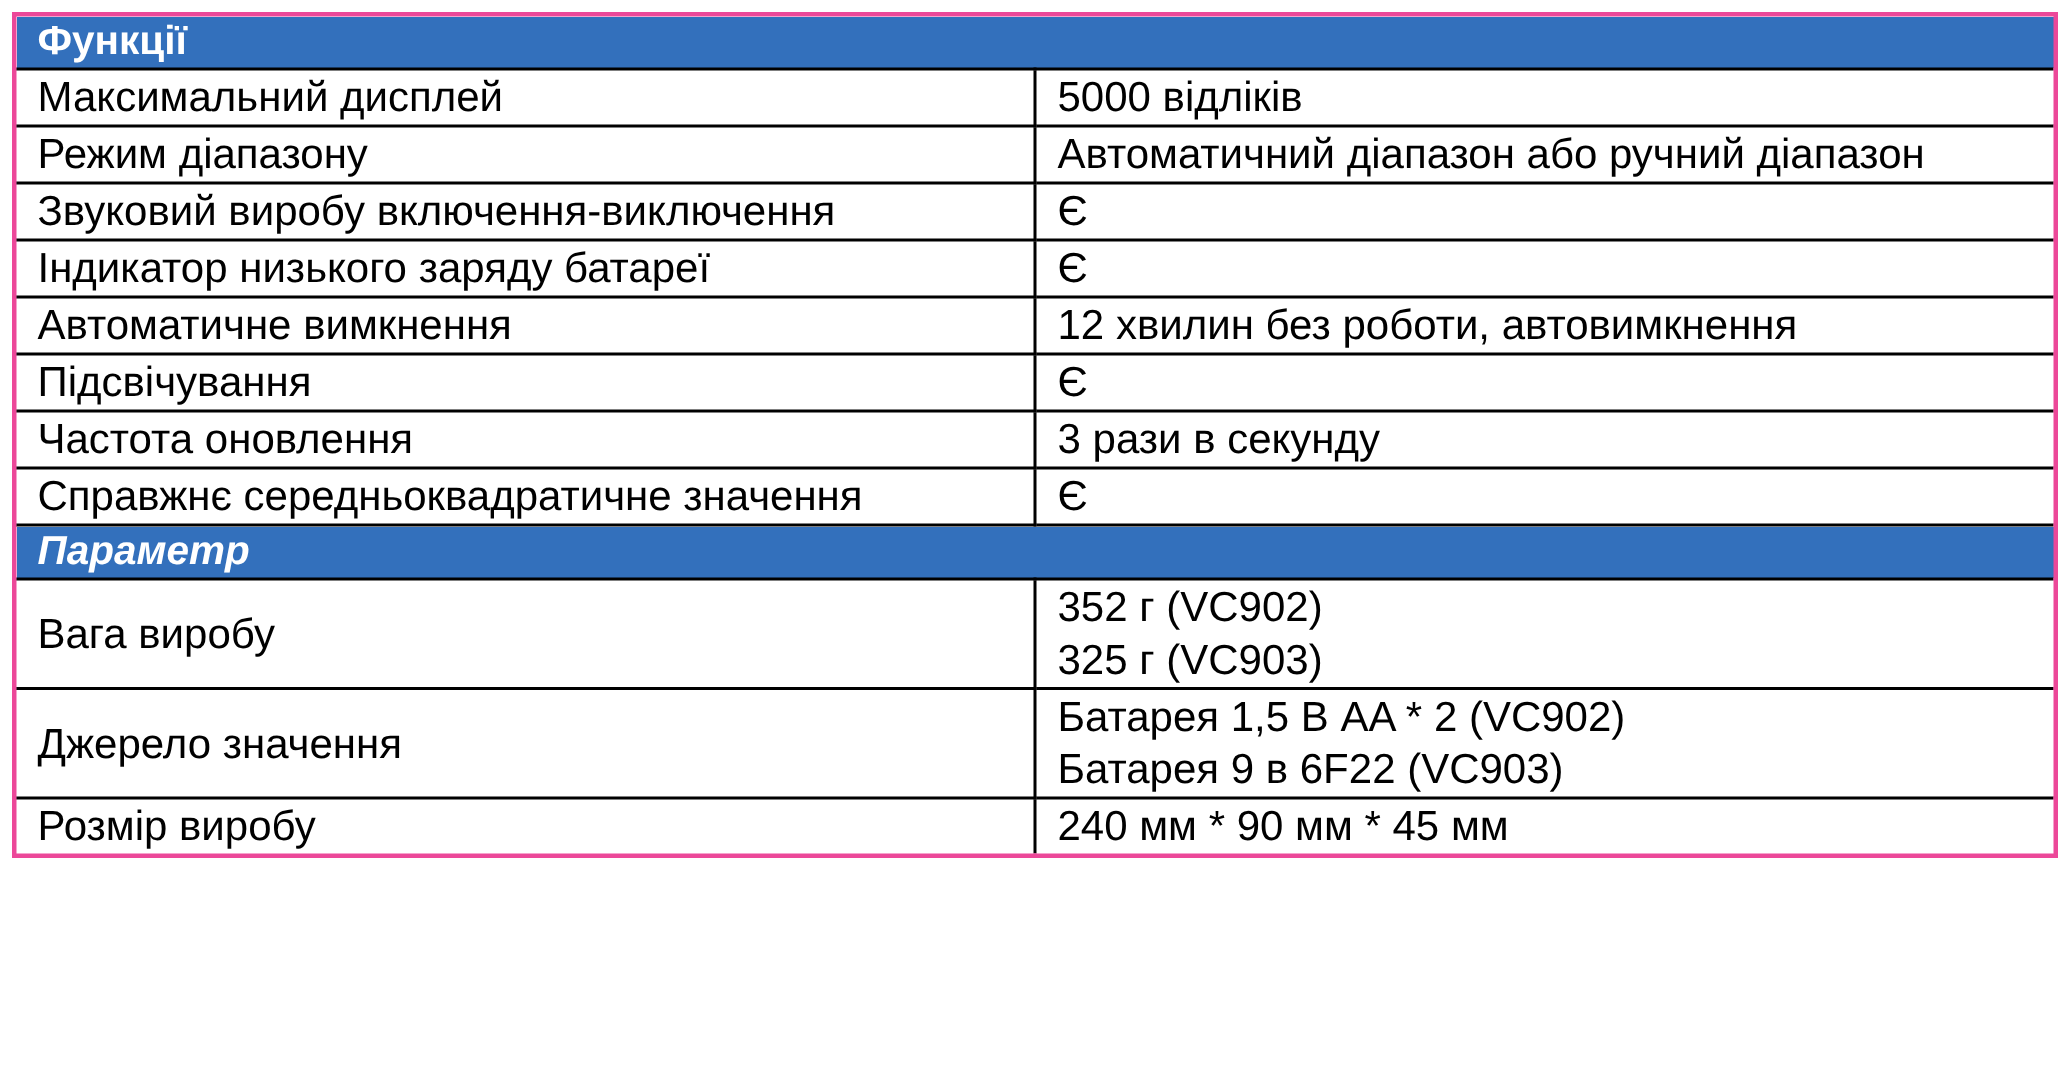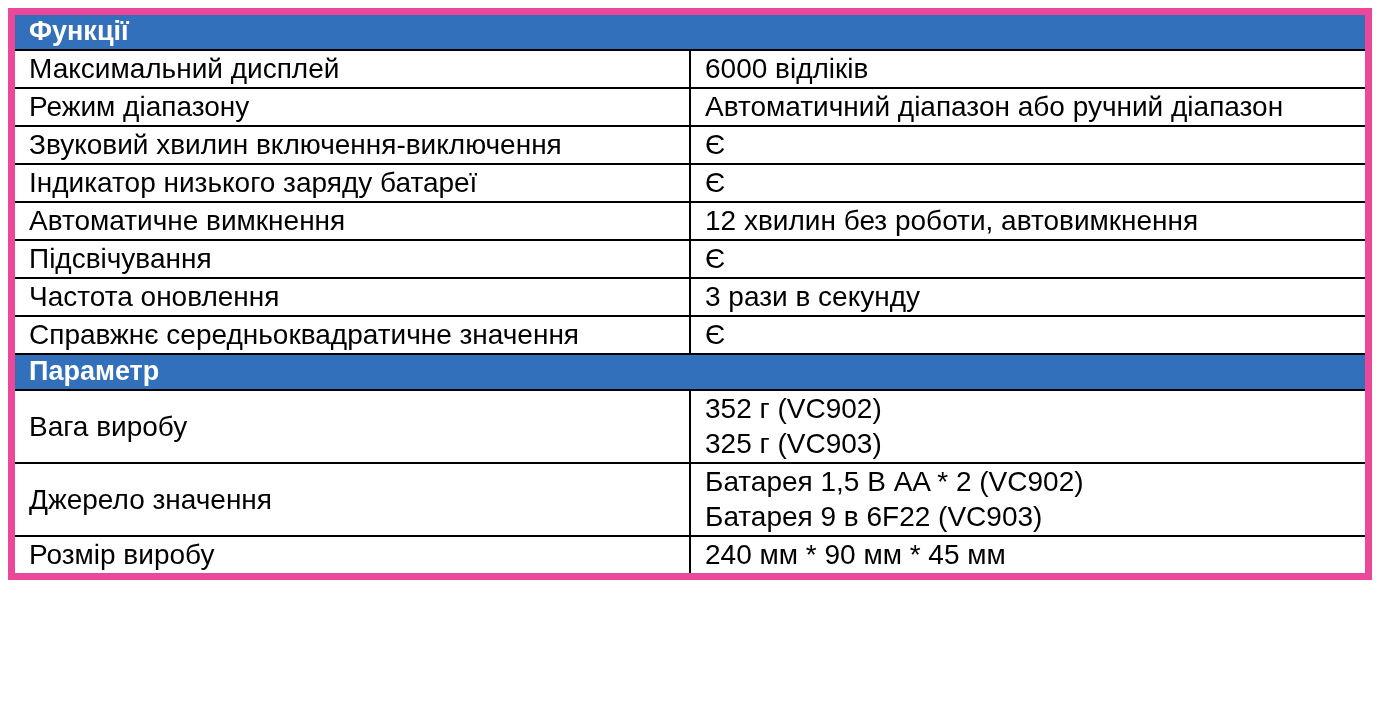--- a/index.html
+++ b/index.html
@@ -13,21 +13,21 @@
   .page {
     width: 1380px;
     height: 724px;
     box-sizing: border-box;
     padding: 8px;
   }
   table.spec-table {
     width: 100%;
     border-collapse: collapse;
     table-layout: fixed;
-    border: 7px solid #ec4899;
+    border: 3px solid #ec4899;
   }
   table.spec-table th,
   table.spec-table td {
     border: 2px solid #000;
     vertical-align: middle;
     box-sizing: border-box;
     overflow: hidden;
     white-space: nowrap;
   }
   tr.section-header th {
@@ -63,31 +63,31 @@
       <col style="width:50%">
       <col style="width:50%">
     </colgroup>
     <tbody>
         <tr class="section-header">
           <th colspan="2" style="background: rgb(51, 112, 188);">Функції</th>
         </tr>
         <tr class="spec-row">
           <td class="label-cell">Максимальний дисплей</td>
           <td class="value-cell">
-            <div class="value-line">6000 відліків</div>
+            <div class="value-line">5000 відліків</div>
           </td>
         </tr>
         <tr class="spec-row">
           <td class="label-cell">Режим діапазону</td>
           <td class="value-cell">
             <div class="value-line">Автоматичний діапазон або ручний діапазон</div>
           </td>
         </tr>
         <tr class="spec-row">
-          <td class="label-cell">Звуковий хвилин включення-виключення</td>
+          <td class="label-cell">Звуковий виробу включення-виключення</td>
           <td class="value-cell">
             <div class="value-line">Є</div>
           </td>
         </tr>
         <tr class="spec-row">
           <td class="label-cell">Індикатор низького заряду батареї</td>
           <td class="value-cell">
             <div class="value-line">Є</div>
           </td>
         </tr>
@@ -109,21 +109,21 @@
             <div class="value-line">3 рази в секунду</div>
           </td>
         </tr>
         <tr class="spec-row">
           <td class="label-cell">Справжнє середньоквадратичне значення</td>
           <td class="value-cell">
             <div class="value-line">Є</div>
           </td>
         </tr>
         <tr class="section-header">
-          <th colspan="2" style="background: rgb(51, 112, 188);">Параметр</th>
+          <th colspan="2" style="background: rgb(51, 112, 188); font-style: italic;">Параметр</th>
         </tr>
         <tr class="spec-row">
           <td class="label-cell">Вага виробу</td>
           <td class="value-cell">
             <div class="value-line">352 г (VC902)</div>
             <div class="value-line">325 г (VC903)</div>
           </td>
         </tr>
         <tr class="spec-row">
           <td class="label-cell">Джерело значення</td>

